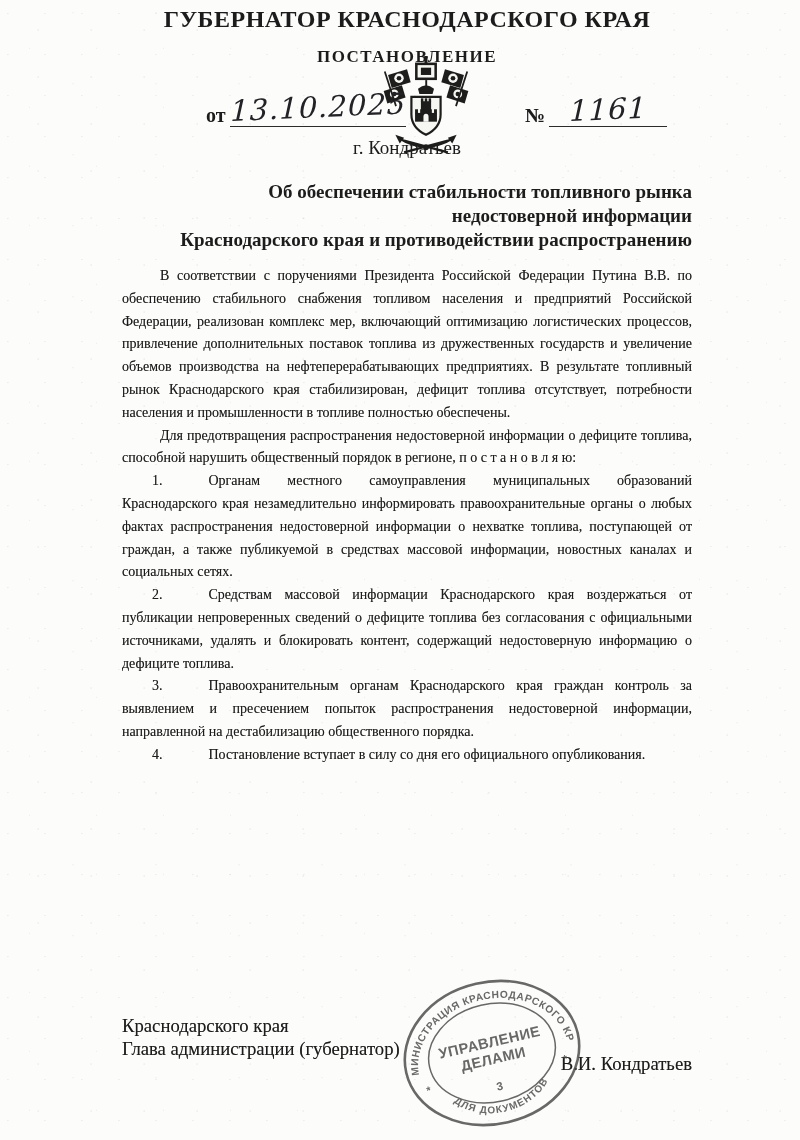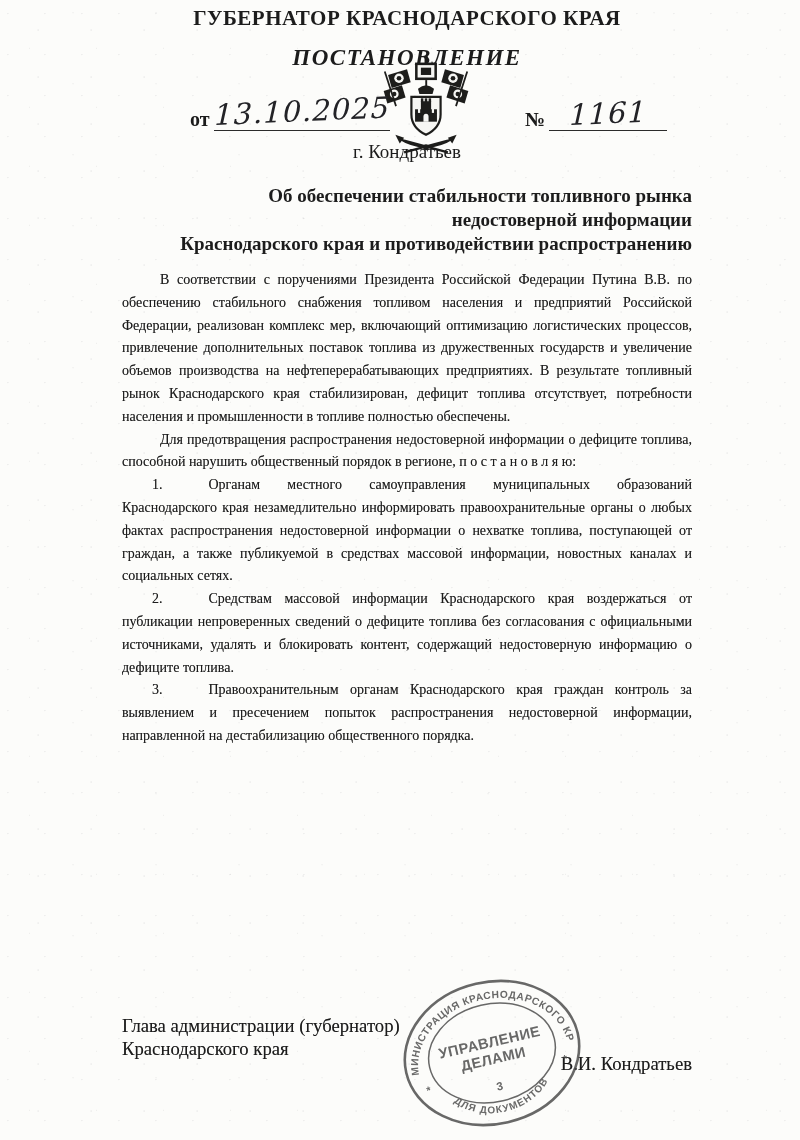--- a/index.html
+++ b/index.html
@@ -13,26 +13,26 @@
       radial-gradient(circle at 72% 64%, rgba(60,60,70,0.06) 0.6px, transparent 1.1px),
       radial-gradient(circle at 44% 82%, rgba(60,60,70,0.07) 0.5px, transparent 1px),
       radial-gradient(circle at 88% 18%, rgba(60,60,70,0.05) 0.5px, transparent 1px);
     background-size: 37px 41px, 53px 47px, 67px 59px, 83px 71px;
     color:#1c1c1c;
   }
   .content { position:absolute; left:122px; top:0; width:570px; }
 
   .emblem { display:block; margin:56px auto 4px; transform:translateX(26px); }
 
-  .authority { text-align:center; font-weight:bold; font-size:21px; letter-spacing:0.5px; margin-top:6px; }
-  .doctype  { text-align:center; font-weight:bold; font-size:23px; letter-spacing:1.5px; margin-top:14px;font-style:italic; }
+  .authority { text-align:center; font-weight:bold; font-size:24px; letter-spacing:0.5px; margin-top:6px; }
+  .doctype  { text-align:center; font-weight:bold; font-size:17px; letter-spacing:1.5px; margin-top:14px; }
 
   .dateline { position:relative; height:46px; margin-top:18px; }
   .fld { position:absolute; bottom:4px; display:flex; align-items:flex-end; }
-  .fld-date { left:68px; }
+  .fld-date { left:84px; }
   .fld-num  { left:403px; }
   .fld .lbl { font-weight:bold; font-size:20px; padding-right:4px; }
   .ul { display:inline-block; border-bottom:1.6px solid #2b2b2b; text-align:center; }
   .ul-date { min-width:150px; }
   .ul-num  { min-width:118px; }
   .hand {
     display:inline-block; font-family:"DejaVu Serif", serif; font-style:italic;
     font-size:29px; line-height:30px; letter-spacing:1px; color:#232327;
     transform:rotate(-2.5deg) skewX(-4deg); transform-origin:left bottom;
   }
@@ -147,26 +147,27 @@
     <div class="bodytext">
       <p class="para">В соответствии с поручениями Президента Российской Федерации Путина В.В. по обеспечению стабильного снабжения топливом населения и предприятий Российской Федерации, реализован комплекс мер, включающий оптимизацию логистических процессов, привлечение дополнительных поставок топлива из дружественных государств и увеличение объемов производства на нефтеперерабатывающих предприятиях. В результате топливный рынок Краснодарского края стабилизирован, дефицит топлива отсутствует, потребности населения и промышленности в топливе полностью обеспечены.</p>
       <p class="para">Для предотвращения распространения недостоверной информации о дефиците топлива, способной нарушить общественный порядок в регионе, п о с т а н о в л я ю:</p>
 
       <p class="para numbered"><span>1.</span><span class="item-gap"></span><span>Органам местного самоуправления муниципальных образований Краснодарского края незамедлительно информировать правоохранительные органы о любых фактах распространения недостоверной информации о нехватке топлива, поступающей от граждан, а также публикуемой в средствах массовой информации, новостных каналах и социальных сетях.</span></p>
 
       <p class="para numbered"><span>2.</span><span class="item-gap"></span><span>Средствам массовой информации Краснодарского края воздержаться от публикации непроверенных сведений о дефиците топлива без согласования с официальными источниками, удалять и блокировать контент, содержащий недостоверную информацию о дефиците топлива.</span></p>
 
       <p class="para numbered"><span>3.</span><span class="item-gap"></span><span>Правоохранительным органам Краснодарского края граждан контроль за выявлением и пресечением попыток распространения недостоверной информации, направленной на дестабилизацию общественного порядка.</span></p>
 
+      <p class="para numbered"><span>4.</span><span class="item-gap"></span><span>Постановление вступает в силу со дня его официального опубликования.</span></p>
     </div>
   </div>
 
   <div class="sig">
+    <div>Краснодарского края</div>
     <div>Глава администрации (губернатор)</div>
-    <div>Краснодарского края</div>
     <div class="sig-name">В.И. Кондратьев</div>
   </div>
 
   <svg class="stamp" width="200" height="162" viewBox="-100 -81 200 162" xmlns="http://www.w3.org/2000/svg" xmlns:xlink="http://www.w3.org/1999/xlink">
     <g transform="rotate(-13)" opacity="0.82">
       <ellipse cx="0" cy="0" rx="88" ry="71" fill="none" stroke="#474747" stroke-width="2.6"></ellipse>
       <ellipse cx="0" cy="0" rx="64" ry="49" fill="none" stroke="#474747" stroke-width="1.5"></ellipse>
       <defs>
         <path id="arcTop" d="M -76,6 A 76,60 0 0 1 76,6" fill="none"></path>
         <path id="arcBottom" d="M -58,14 A 58,46 0 0 0 58,14" fill="none"></path>

